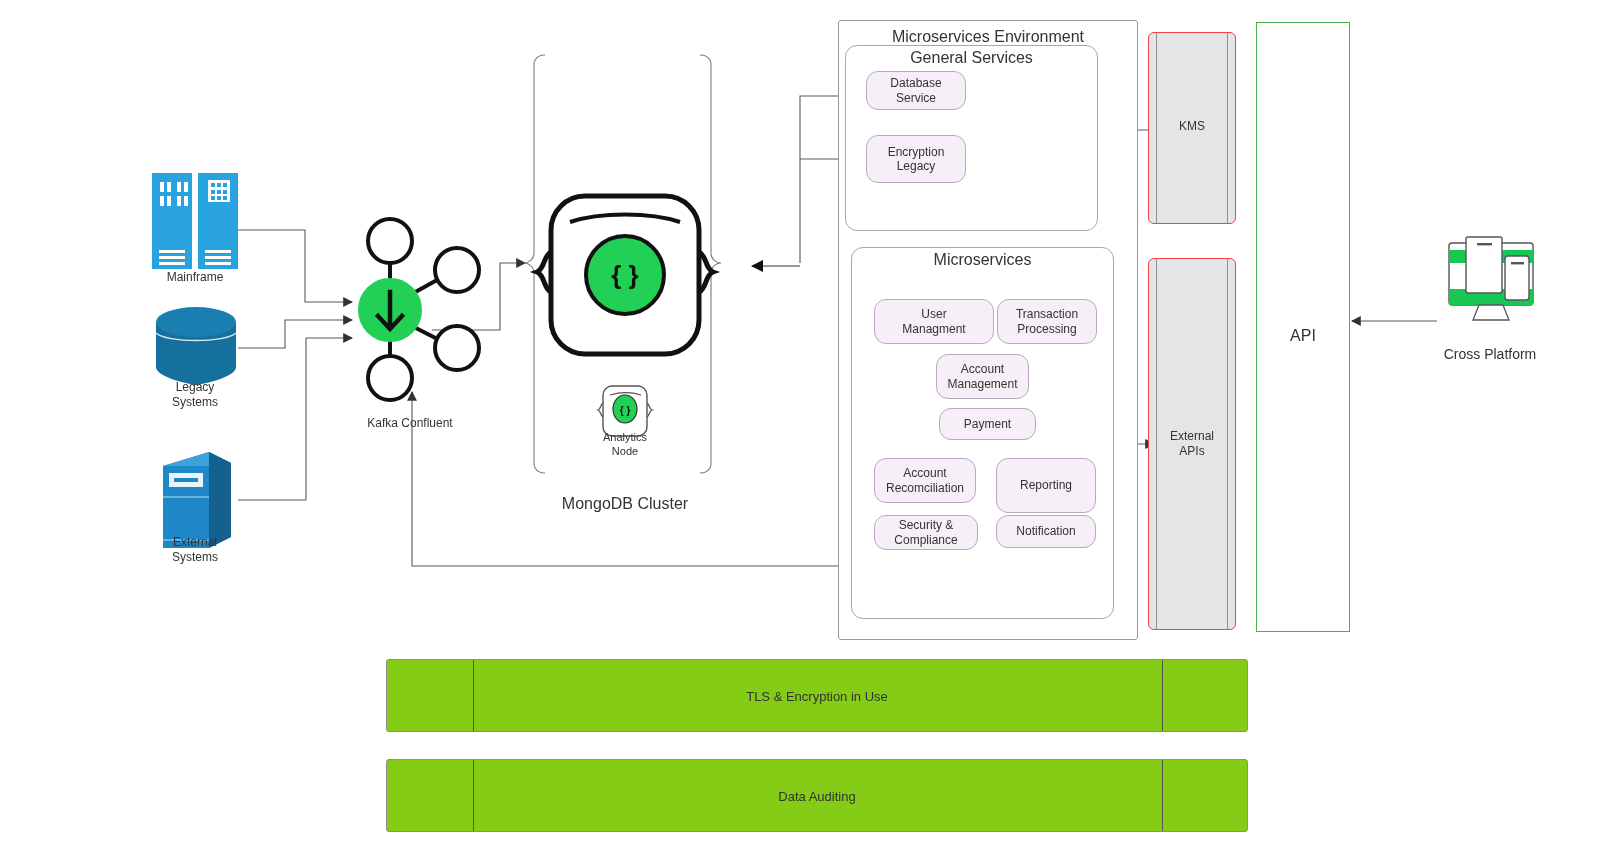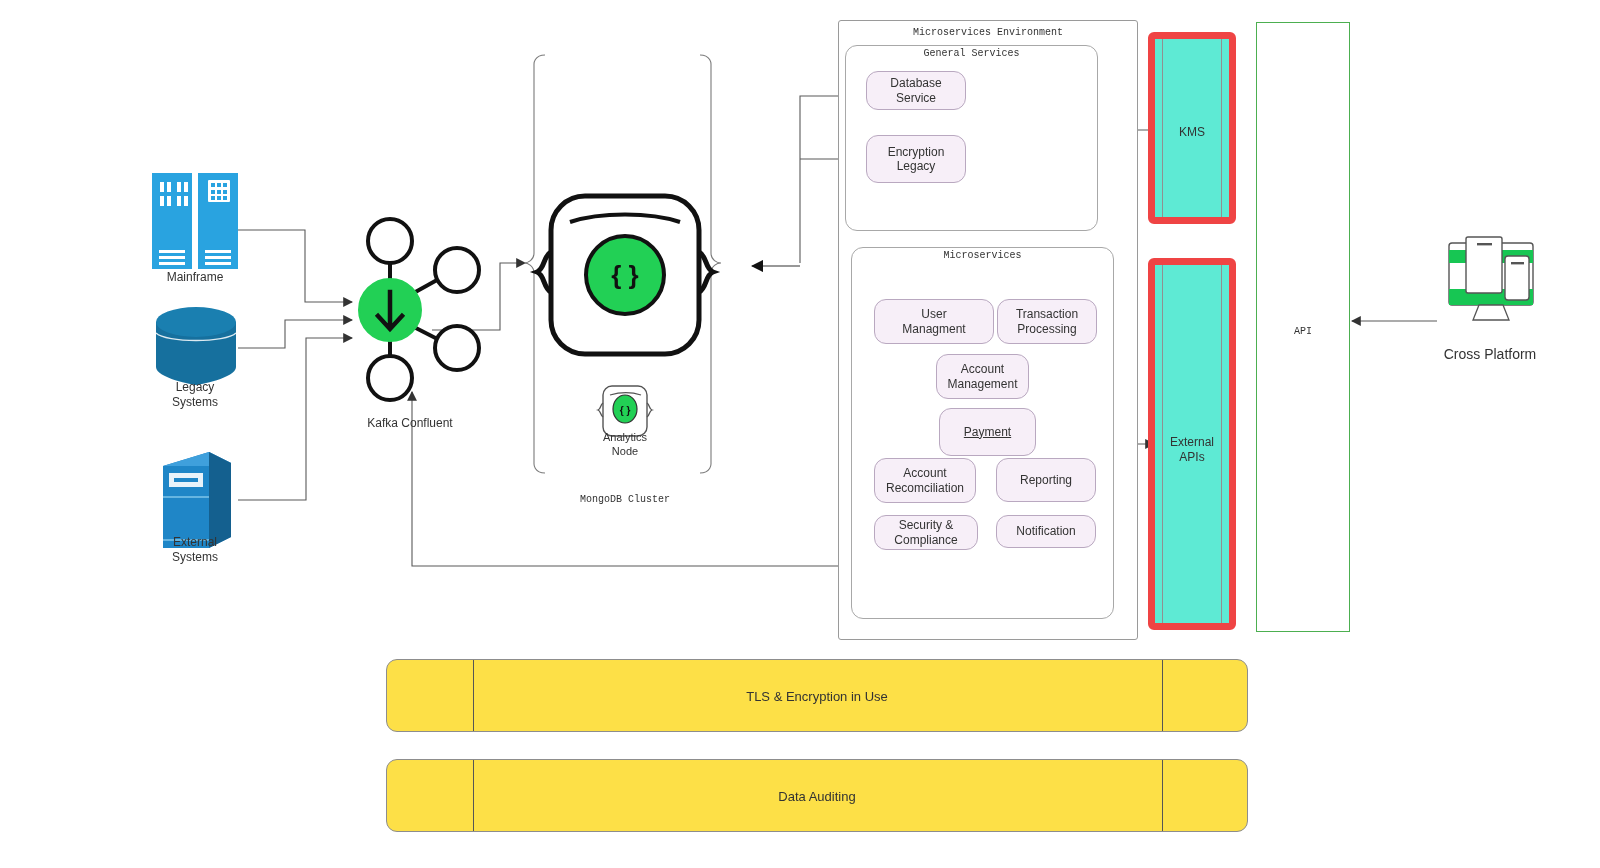--- a/index.html
+++ b/index.html
@@ -24,21 +24,21 @@
   .lbl {
     position: absolute;
     text-align: center;
     color: #333333;
     line-height: 1.25;
     white-space: pre-line;
     font-size: 12px;
     pointer-events: none;
   }
   .lbl-13 { font-size: 12px; }
-  .lbl-12 { font-size: 10px; font-family: Liberation Mono, monospace; }
+  .lbl-12 { font-size: 16px; }
   .lbl-11 { font-size: 11px; }
   .lbl-10 { font-size: 14px; }
 
   
   .box {
     position: absolute;
     box-sizing: border-box;
     border: 1px solid #888888;
     background: #ffffff;
   }
@@ -66,23 +66,23 @@
     font-size: 12px;
     color: #333333;
     line-height: 1.2;
     white-space: pre-line;
   }
 
   
   .tall3d {
     position: absolute;
     box-sizing: border-box;
-    border: 7px solid #ef4444;
+    border: 1px solid #ef4444;
     border-radius: 6px;
-    background: #5eead4;
+    background: #e5e5e5;
   }
   .tall3d .edge {
     position: absolute;
     top: 0; bottom: 0;
     width: 1px;
     background: #909090;
   }
   .tall3d .edge-l { left: 7px; }
   .tall3d .edge-r { right: 7px; }
   .tall3d .t3d-label {
@@ -101,22 +101,22 @@
     box-sizing: border-box;
     border: 1px solid #4caf50;
     background: #ffffff;
   }
 
   
   .bar {
     position: absolute;
     box-sizing: border-box;
     border: 1px solid #8d8d8d;
-    border-radius: 11px;
-    background: #fde047;
+    border-radius: 3px;
+    background: #84cc16;
   }
   .bar .divider {
     position: absolute;
     top: 0; bottom: 0;
     width: 1px;
     background: #555555;
   }
   .bar .bar-label {
     position: absolute;
     left: 0; right: 0;
@@ -309,24 +309,24 @@
 
   <div class="box sub-box" style="left:851px; top:247px; width:263px; height:372px;"></div>
   <div class="lbl lbl-12" style="left:861px; top:250px; width:243px;">Microservices</div>
 
   <div class="pill" style="left:874px; top:299px; width:120px; height:45px;">User
 Managment</div>
   <div class="pill" style="left:997px; top:299px; width:100px; height:45px;">Transaction
 Processing</div>
   <div class="pill" style="left:936px; top:354px; width:93px; height:45px;">Account
 Management</div>
-  <div class="pill" style="left:939px; top:408px; width:97px; height:48px;text-decoration:underline;">Payment</div>
+  <div class="pill" style="left:939px; top:408px; width:97px; height:32px;">Payment</div>
   <div class="pill" style="left:874px; top:458px; width:102px; height:45px;">Account
 Recomciliation</div>
-  <div class="pill" style="left:996px; top:458px; width:100px; height:44px;">Reporting</div>
+  <div class="pill" style="left:996px; top:458px; width:100px; height:55px;">Reporting</div>
   <div class="pill" style="left:874px; top:515px; width:104px; height:35px;">Security &amp;
 Compliance</div>
   <div class="pill" style="left:996px; top:515px; width:100px; height:33px;">Notification</div>
 
   <div class="tall3d" style="left:1148px; top:32px; width:88px; height:192px;">
     <div class="edge edge-l"></div>
     <div class="edge edge-r"></div>
     <div class="t3d-label" style="top:86px;">KMS</div>
   </div>
 

